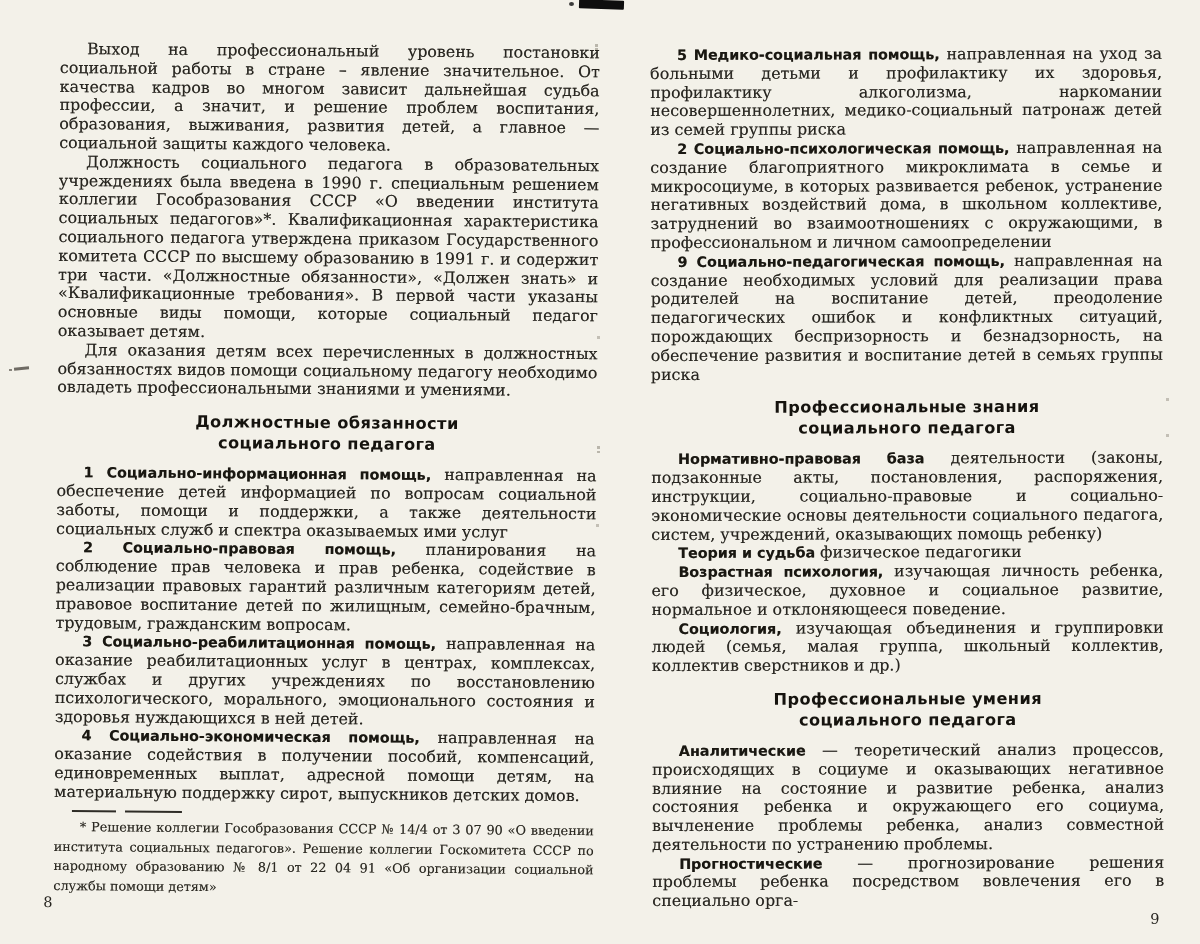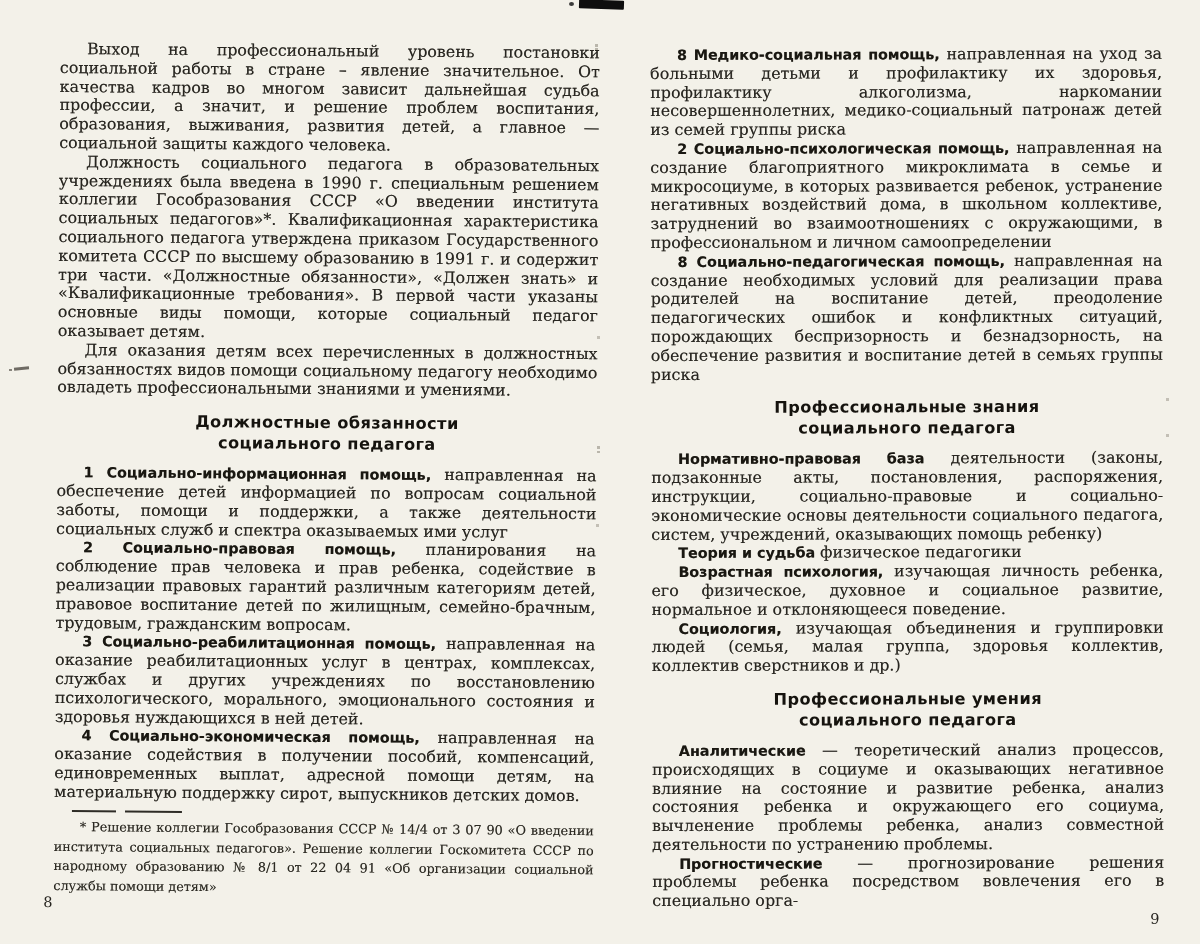--- a/index.html
+++ b/index.html
@@ -119,31 +119,31 @@
         <p class="para"><span class="lead-bold">3 Социально-реабилитационная помощь,</span><span> направленная на оказание реабилитационных услуг в центрах, комплексах, службах и других учреждениях по восстановлению психологического, морального, эмоционального состояния и здоровья нуждающихся в ней детей.</span></p>
         <p class="para"><span class="lead-bold">4 Социально-экономическая помощь,</span><span> направленная на оказание содействия в получении пособий, компенсаций, единовременных выплат, адресной помощи детям, на материальную поддержку сирот, выпускников детских домов.</span></p>
       </div>
     <div class="footnote-rule"></div>
     <p class="footnote">* Решение коллегии Гособразования СССР № 14/4 от 3 07 90 «О введении института социальных педагогов». Решение коллегии Госкомитета СССР по народному образованию № 8/1 от 22 04 91 «Об организации социальной службы помощи детям»</p>
     <div class="pagenum pagenum-left">8</div>
   </div>
 
   <div class="page page-right">
     <div id="right-col">
-        <p class="para"><span class="lead-bold">8 Медико-социальная помощь,</span><span> направленная на уход за больными детьми и профилактику их здоровья, профилактику алкоголизма, наркомании несовершеннолетних, медико-социальный патронаж детей из семей группы риска</span></p>
+        <p class="para"><span class="lead-bold">5 Медико-социальная помощь,</span><span> направленная на уход за больными детьми и профилактику их здоровья, профилактику алкоголизма, наркомании несовершеннолетних, медико-социальный патронаж детей из семей группы риска</span></p>
         <p class="para"><span class="lead-bold">2 Социально-психологическая помощь,</span><span> направленная на создание благоприятного микроклимата в семье и микросоциуме, в которых развивается ребенок, устранение негативных воздействий дома, в школьном коллективе, затруднений во взаимоотношениях с окружающими, в профессиональном и личном самоопределении</span></p>
-        <p class="para"><span class="lead-bold">8 Социально-педагогическая помощь,</span><span> направленная на создание необходимых условий для реализации права родителей на воспитание детей, преодоление педагогических ошибок и конфликтных ситуаций, порождающих беспризорность и безнадзорность, на обеспечение развития и воспитание детей в семьях группы риска</span></p>
+        <p class="para"><span class="lead-bold">9 Социально-педагогическая помощь,</span><span> направленная на создание необходимых условий для реализации права родителей на воспитание детей, преодоление педагогических ошибок и конфликтных ситуаций, порождающих беспризорность и безнадзорность, на обеспечение развития и воспитание детей в семьях группы риска</span></p>
         <div class="heading">
           <div>Профессиональные знания</div>
           <div>социального педагога</div>
         </div>
         <p class="para"><span class="lead-bold">Нормативно-правовая база</span><span> деятельности (законы, подзаконные акты, постановления, распоряжения, инструкции, социально-правовые и социально-экономические основы деятельности социального педагога, систем, учреждений, оказывающих помощь ребенку)</span></p>
         <p class="para"><span class="lead-bold">Теория и судьба</span><span> физическое педагогики</span></p>
         <p class="para"><span class="lead-bold">Возрастная психология,</span><span> изучающая личность ребенка, его физическое, духовное и социальное развитие, нормальное и отклоняющееся поведение.</span></p>
-        <p class="para"><span class="lead-bold">Социология,</span><span> изучающая объединения и группировки людей (семья, малая группа, здоровья коллектив, коллектив сверстников и др.)</span></p>
+        <p class="para"><span class="lead-bold">Социология,</span><span> изучающая объединения и группировки людей (семья, малая группа, школьный коллектив, коллектив сверстников и др.)</span></p>
         <div class="heading">
           <div>Профессиональные умения</div>
           <div>социального педагога</div>
         </div>
         <p class="para"><span class="lead-bold">Аналитические</span><span> — теоретический анализ процессов, происходящих в социуме и оказывающих негативное влияние на состояние и развитие ребенка, анализ состояния ребенка и окружающего его социума, вычленение проблемы ребенка, анализ совместной деятельности по устранению проблемы.</span></p>
         <p class="para"><span class="lead-bold">Прогностические</span><span> — прогнозирование решения проблемы ребенка посредством вовлечения его в специально орга-</span></p>
       </div>
     <div class="pagenum pagenum-right">9</div>
   </div>
 

